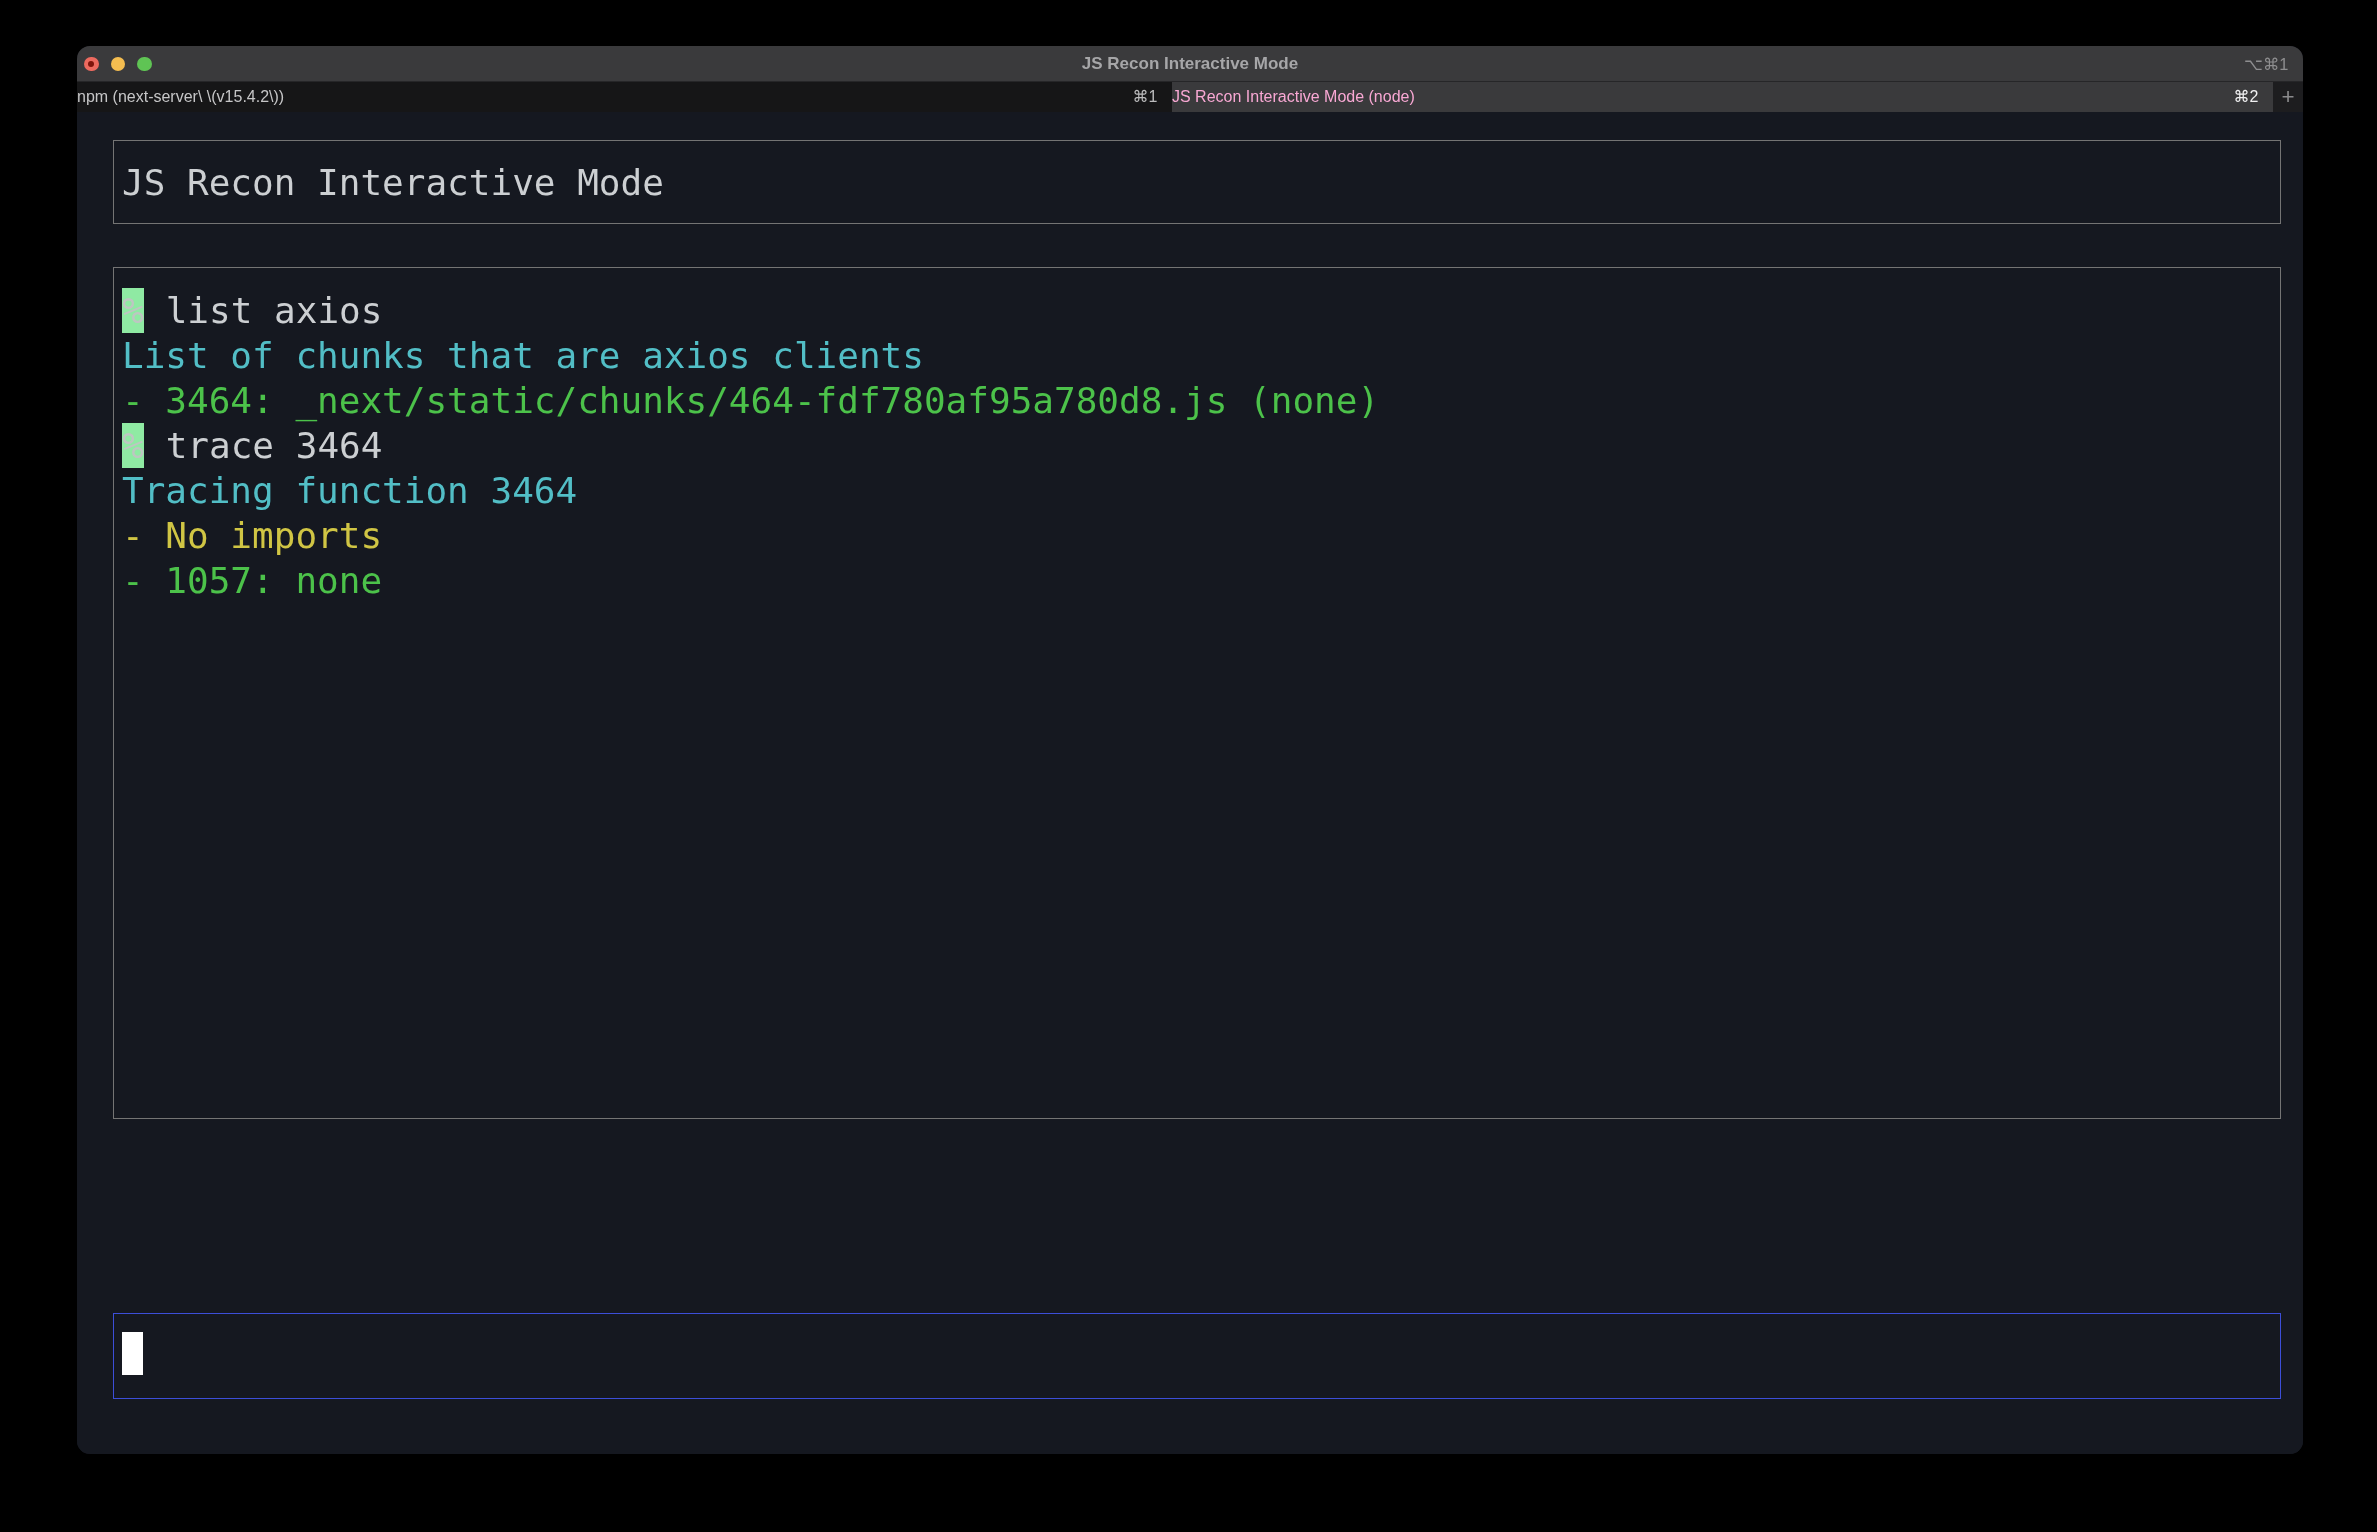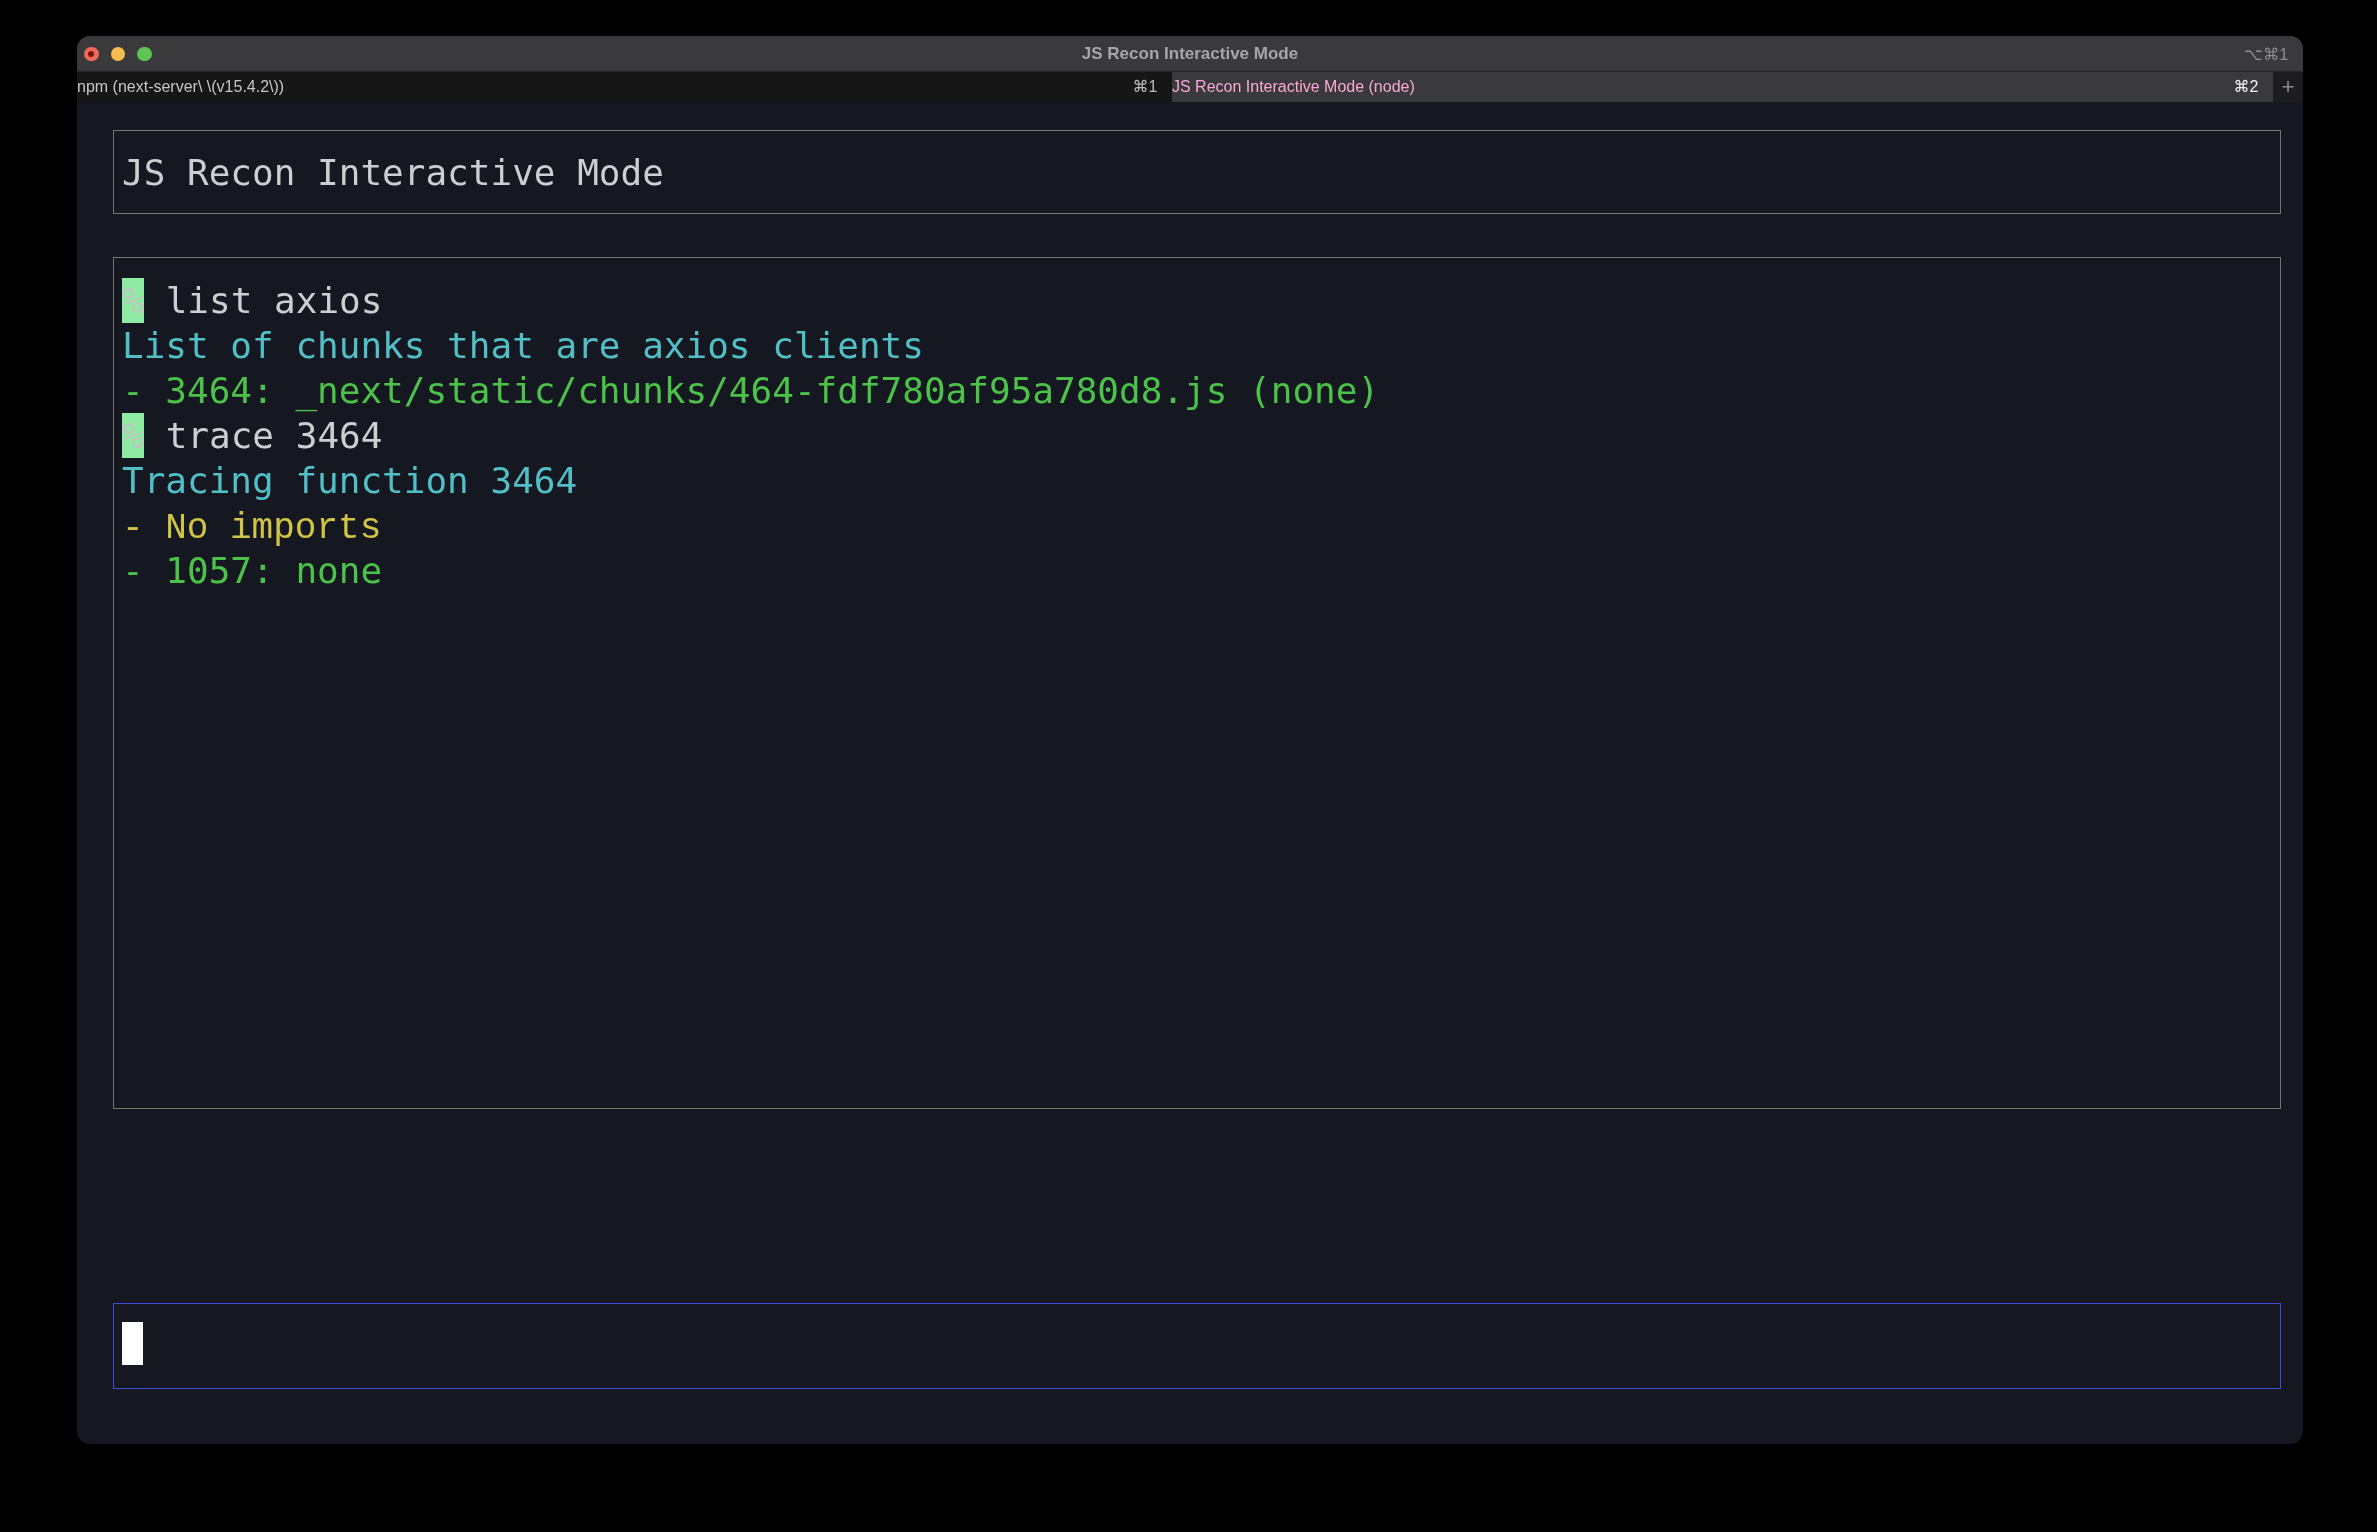--- a/index.html
+++ b/index.html
@@ -5,21 +5,21 @@
   html, body {
     margin: 0; padding: 0;
     width: 2377px; height: 1533px;
     background: #000000;
     overflow: hidden;
   }
   * { box-sizing: border-box; }
 
   .window {
     position: absolute;
-    left: 77px; top: 36px;
+    left: 77px; top: 46px;
     width: 2226px; height: 1408px;
     border-radius: 13px;
     overflow: hidden;
     background: var(--term-bg, #151820);
     font-family: "Liberation Sans", sans-serif;
   }
 
   
   .titlebar {
     position: relative;
@@ -124,21 +124,21 @@
     display: inline-block;
     width: 22px; height: 45px;
     vertical-align: top;
     text-align: center;
     background: var(--prompt-bg, #8feaa3);
     color: var(--prompt-fg, #bec6c2);
   }
   .c-white  { color: var(--fg, #cccfd2); }
   .c-cyan   { color: var(--cyan, #52bec6); }
   .c-green  { color: var(--green, #4cc24a); }
-  .c-yellow { color: var(--yellow, #d0c544); font-family: Liberation Mono, monospace; }
+  .c-yellow { color: var(--yellow, #d0c544); }
   .c-mint   { color: var(--mint, #80df96); }
 
   .input-box {
     top: 1201px; height: 86px;
     border-color: var(--accent-blue, #3c4ed8);
   }
   .cursor {
     width: 21px; height: 43px;
     margin: 18px 0 0 8px;
     background: var(--cursor, #ffffff);

